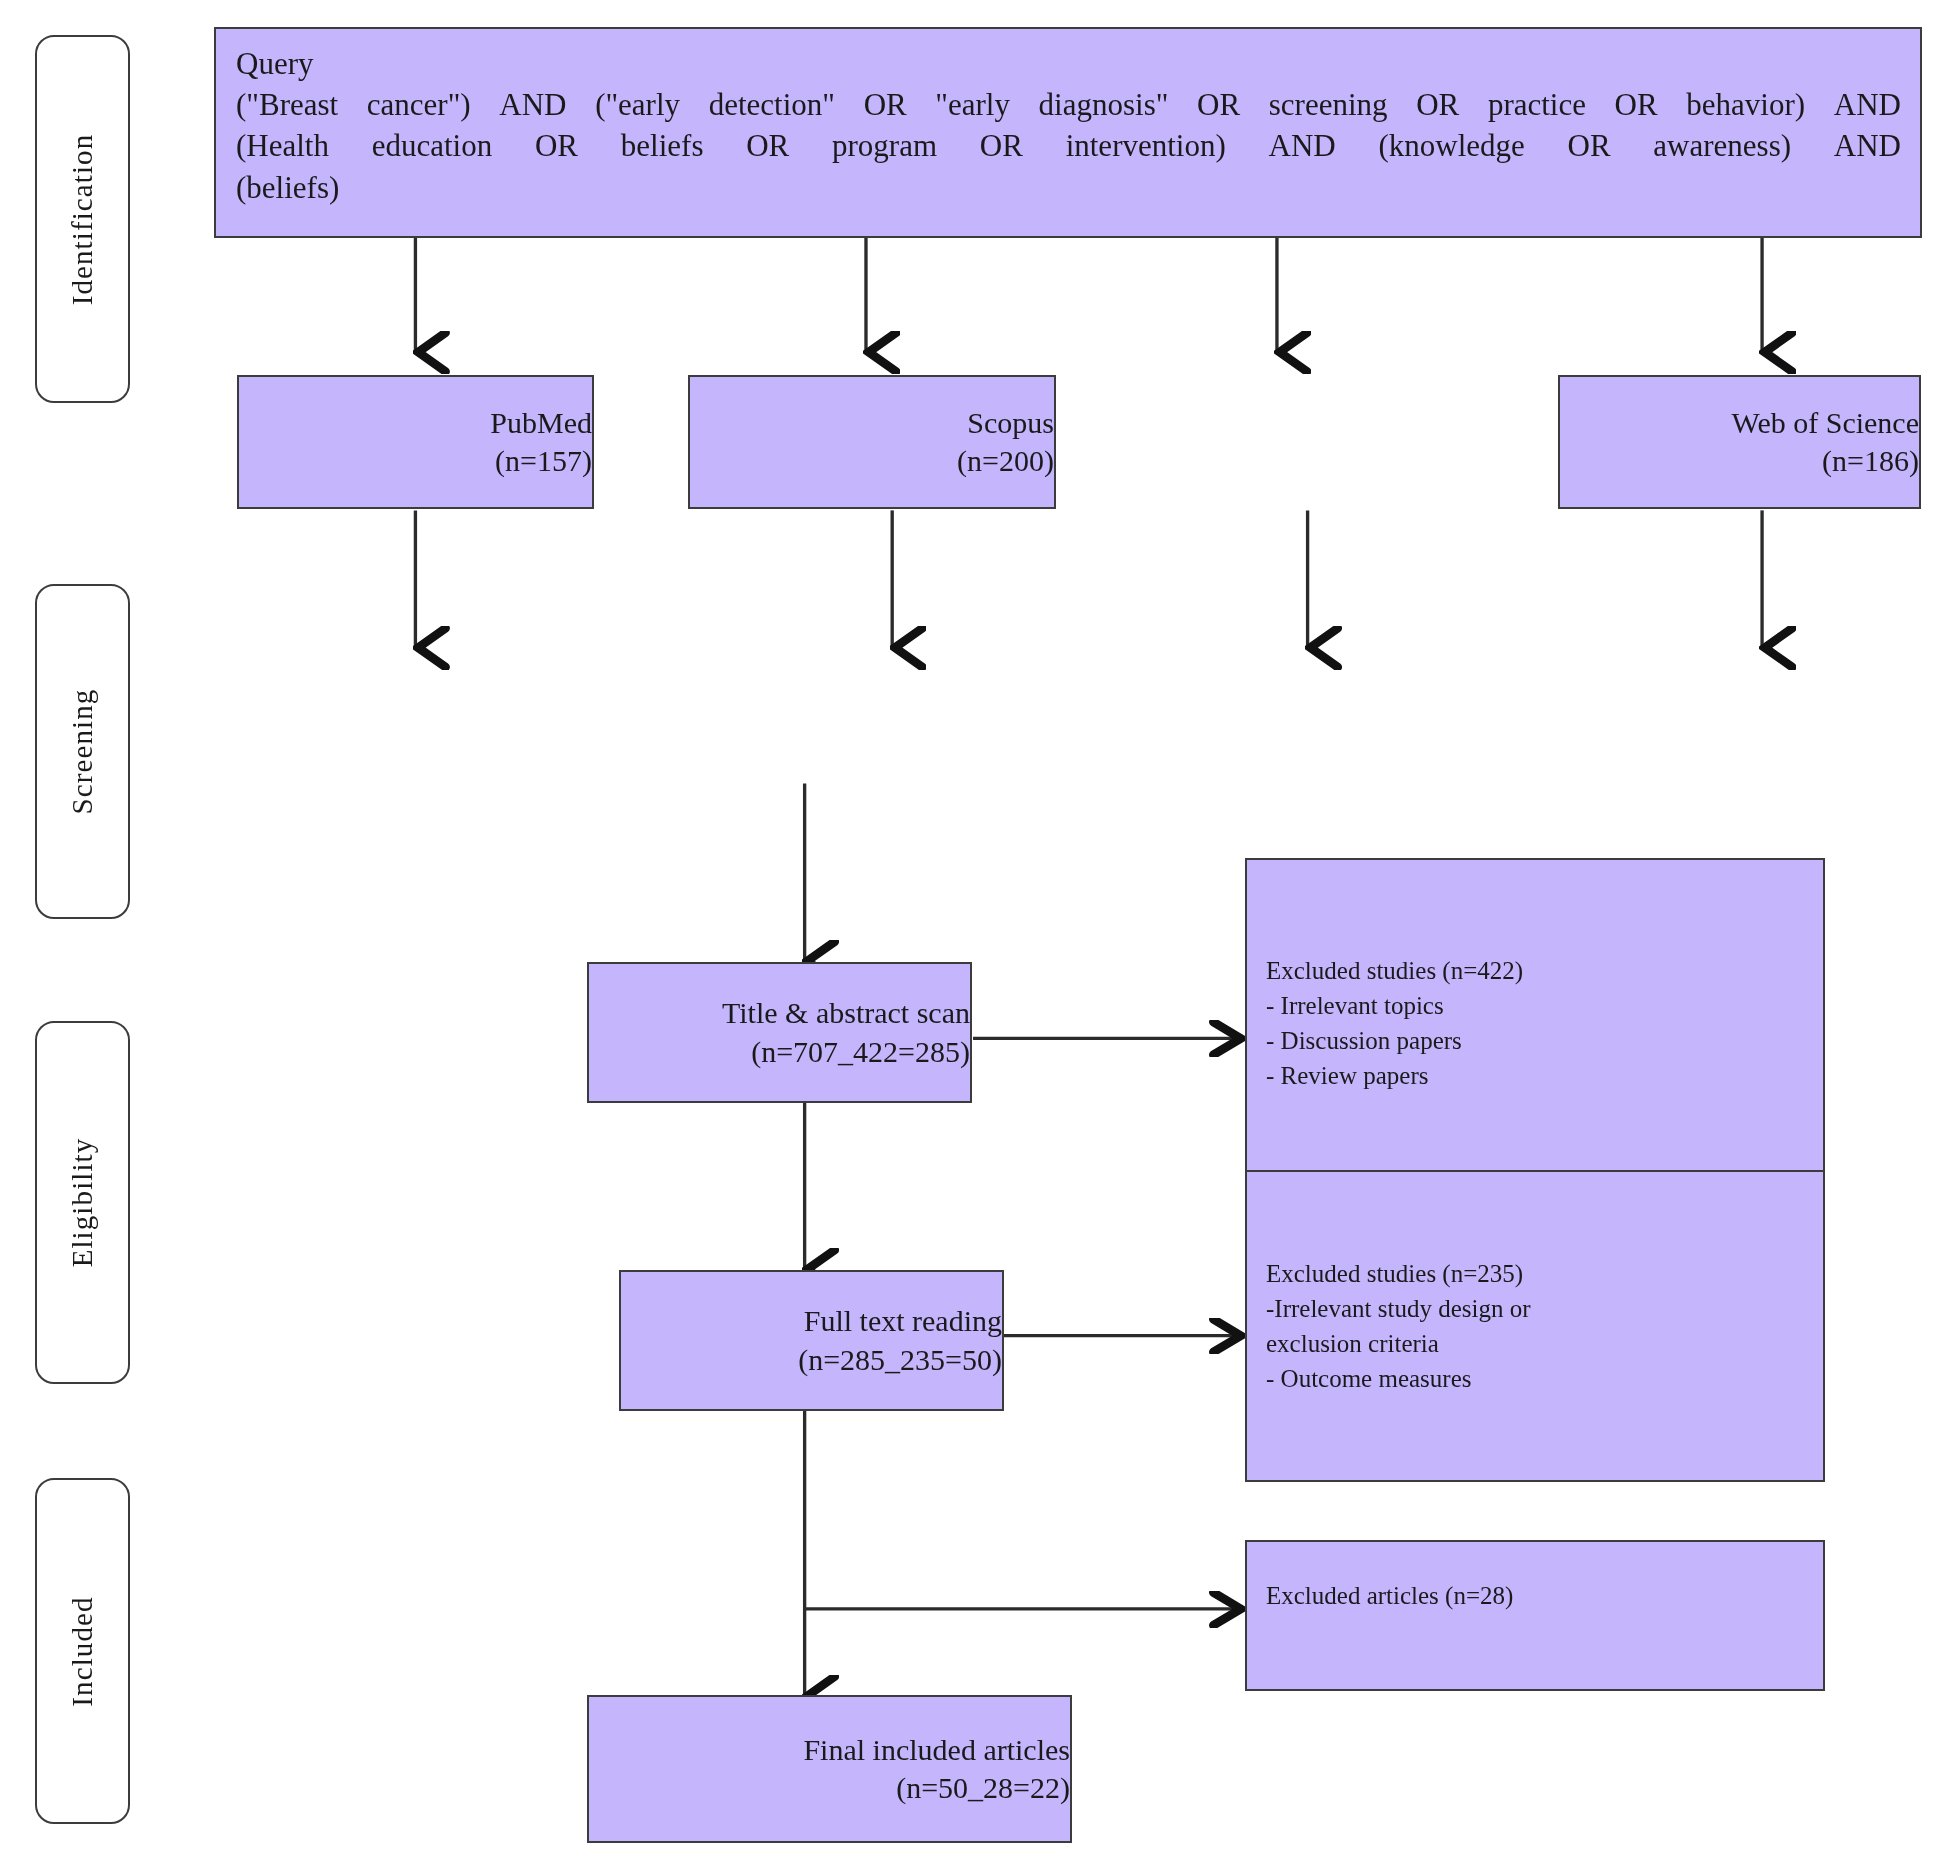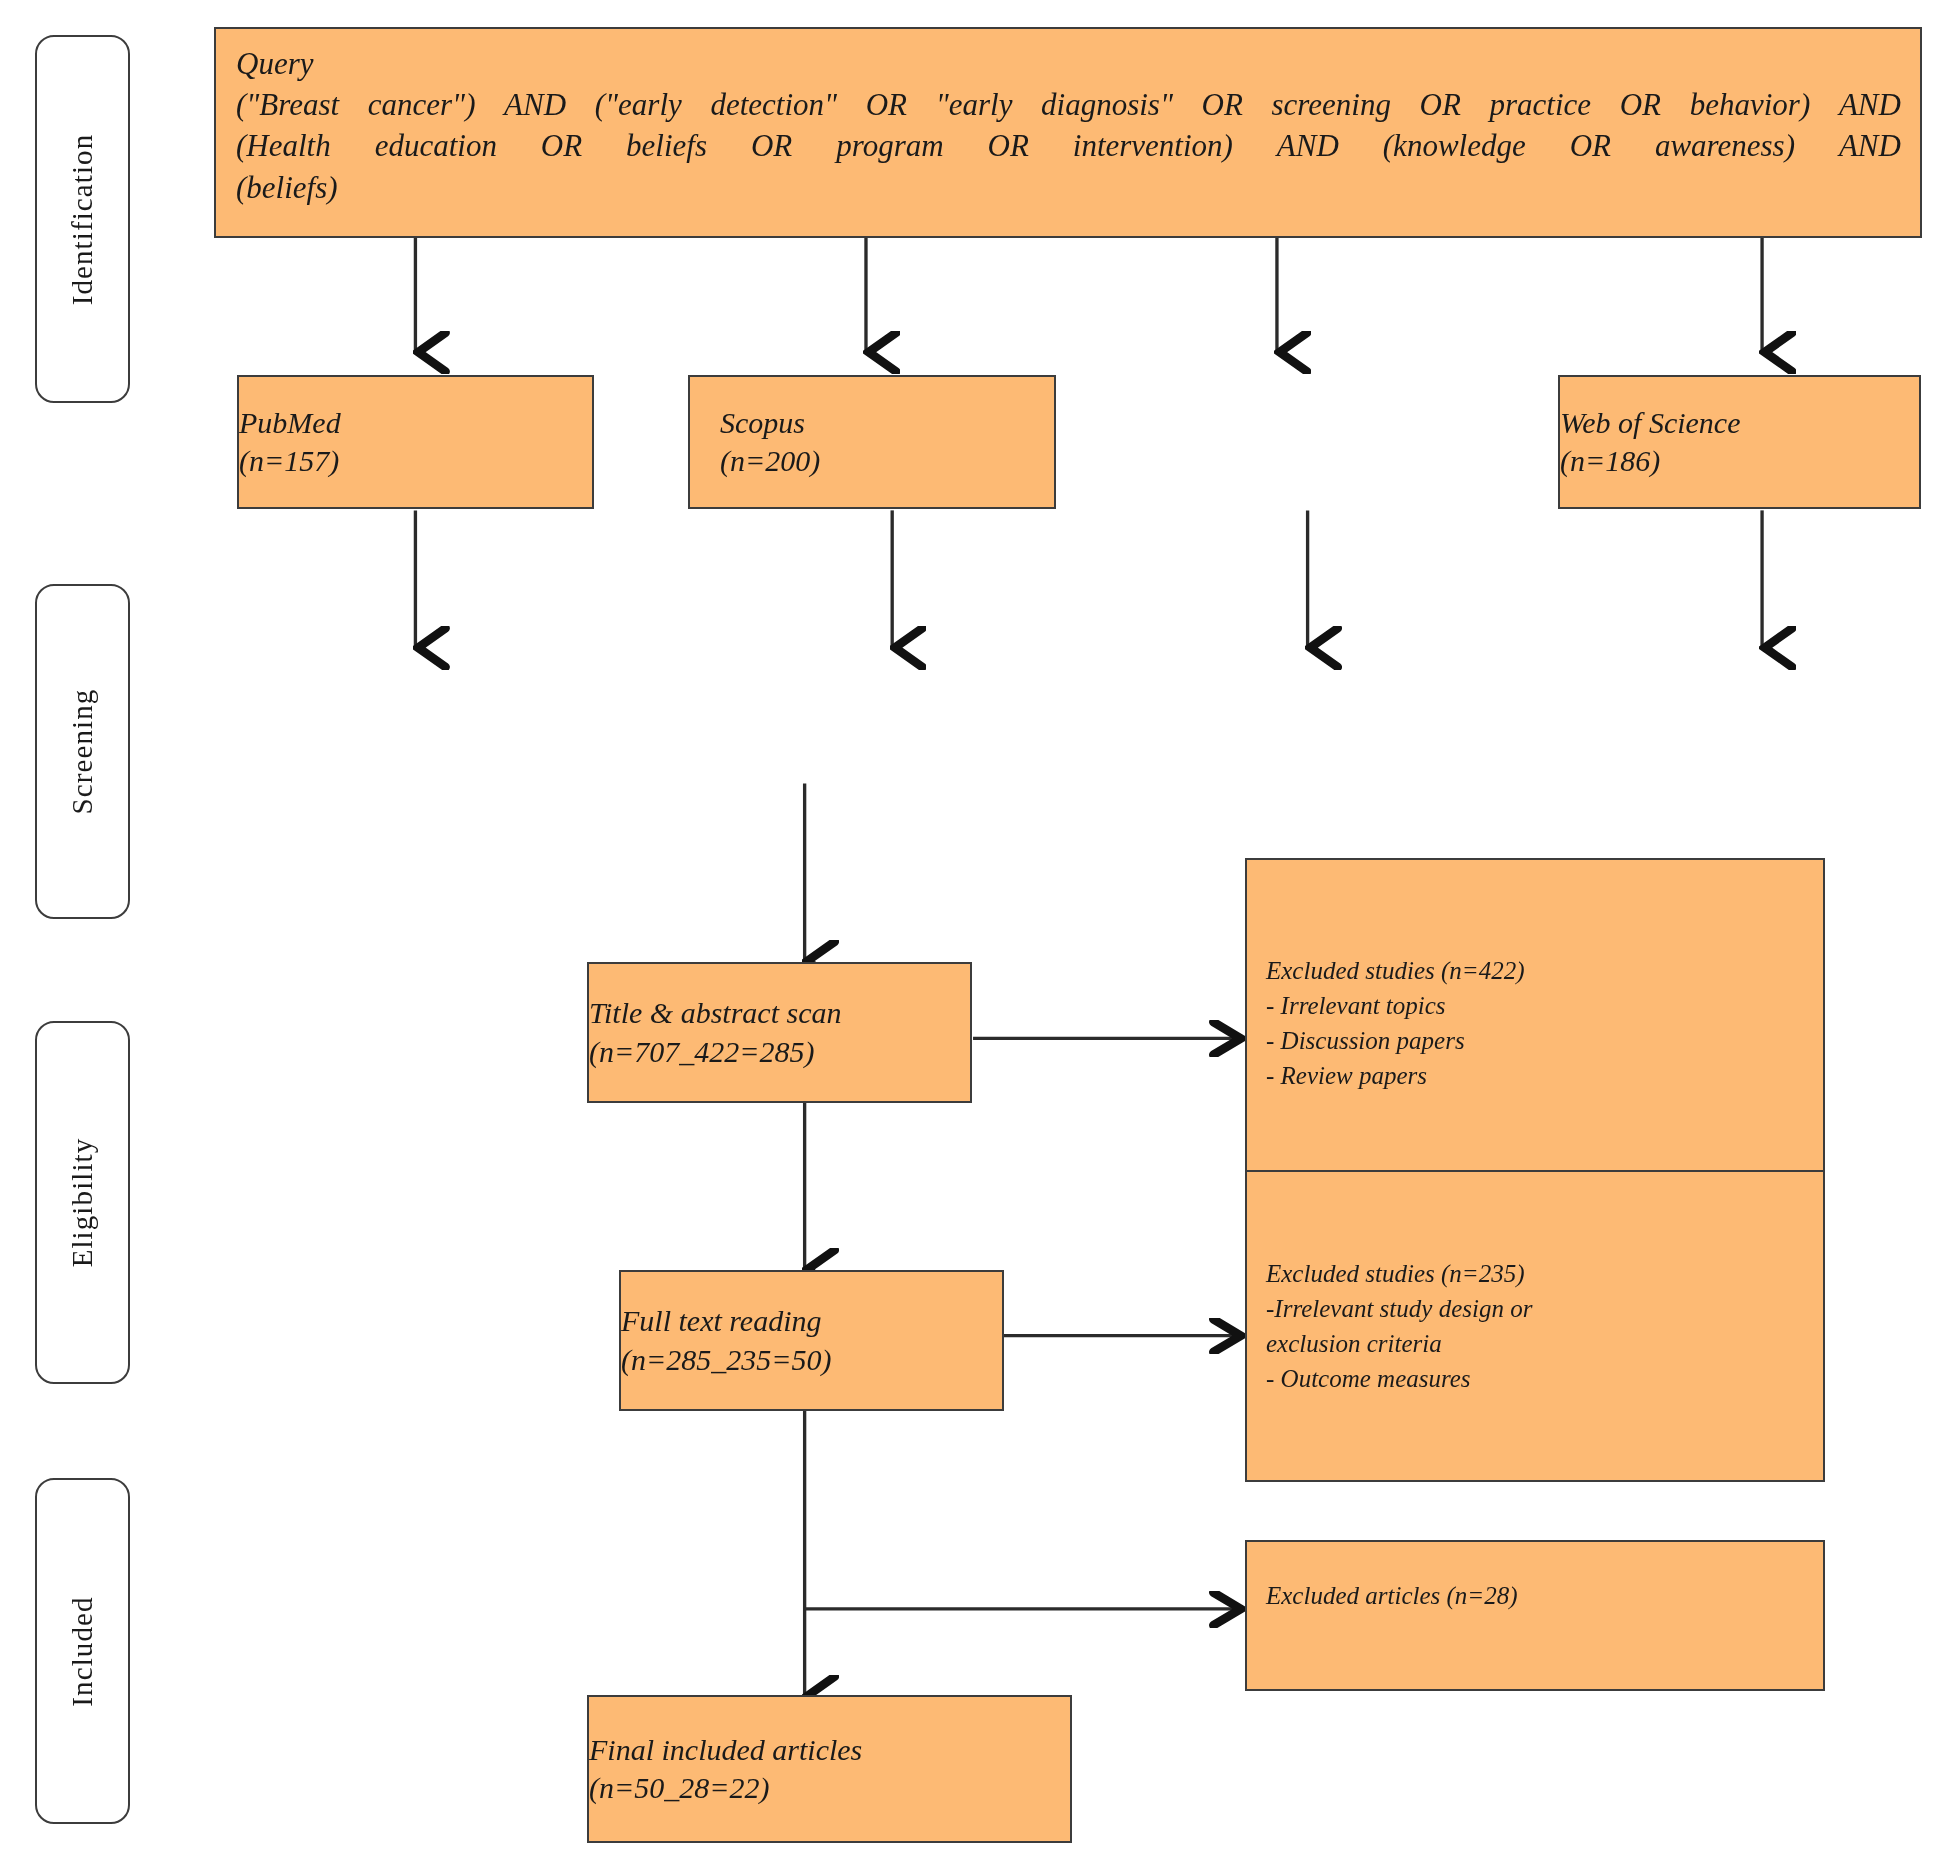--- a/index.html
+++ b/index.html
@@ -39,28 +39,27 @@
     white-space: nowrap;
     font-size: 29px;
     letter-spacing: 1.1px;
     color: #1a1a1a;
     font-family: "Liberation Serif", "DejaVu Serif", serif;
   }
   
   .fbox {
     position: absolute;
     border: 2.8px solid #3c3c3c;
-    background: #fdba74;
+    background: #c4b5fd;
     box-sizing: border-box;
-    font-style: italic;
   }
   .fbox.center {
     display: flex;
     flex-direction: column;
-    align-items: flex-start;
+    align-items: flex-end;
     justify-content: center;
     text-align: center;
   }
   .fbox.left {
     display: flex;
     flex-direction: column;
     align-items: flex-start;
     justify-content: center;
     text-align: left;
   }

